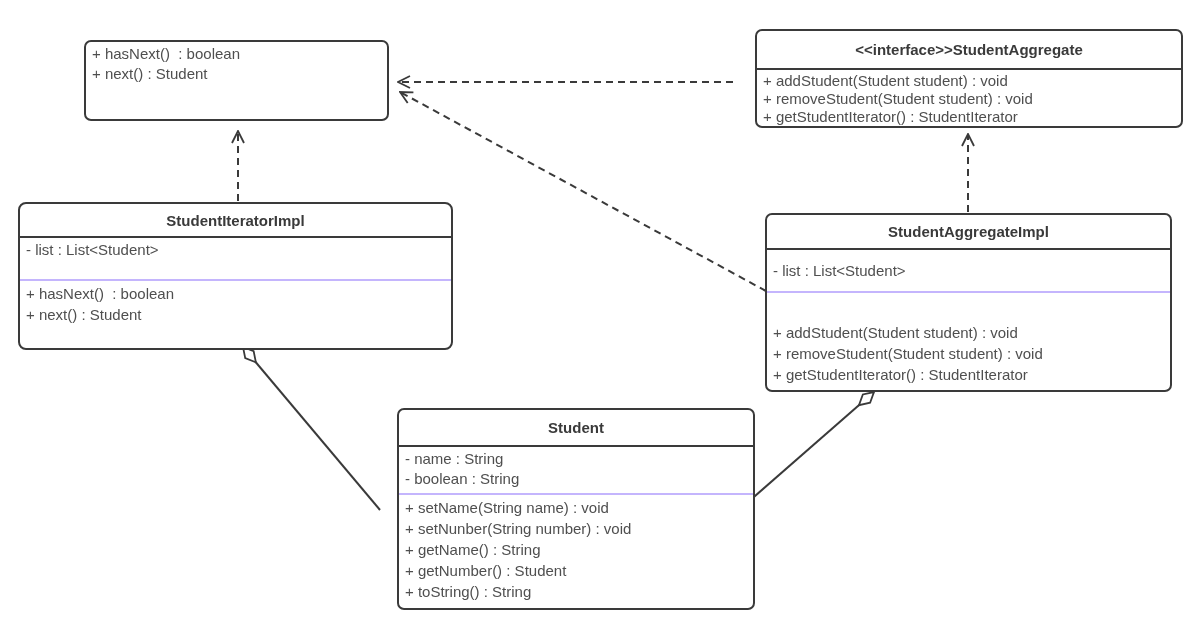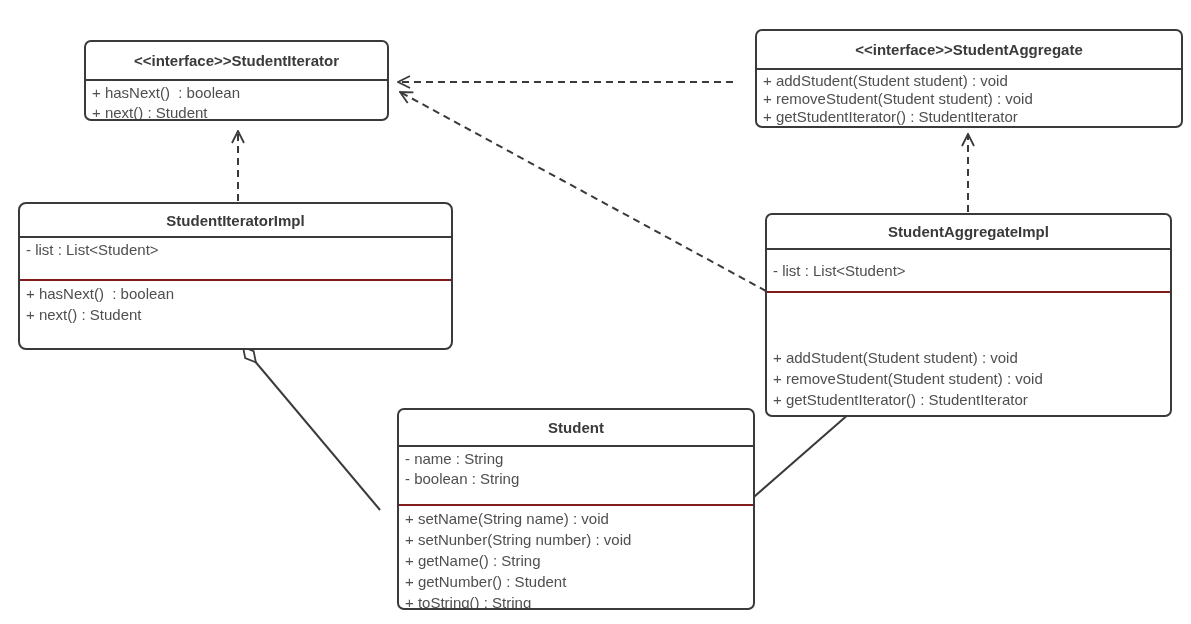--- a/index.html
+++ b/index.html
@@ -43,21 +43,21 @@
     box-sizing: border-box;
   }
   .uml-compartment {
     box-sizing: border-box;
     padding: 2px 0 0 6px;
     color: #4f4f4f;
     font-size: 15px;
   }
   .uml-attrs {
     flex: 0 0 auto;
-    border-bottom: 2px solid #7f1d1d;
+    border-bottom: 2px solid #c4b5fd;
   }
   .uml-methods {
     flex: 1 1 auto;
   }
   .uml-attrs.single-centered {
     display: flex;
     flex-direction: column;
     justify-content: center;
     padding-top: 0;
   }
@@ -91,21 +91,20 @@
     </defs>
     <path d="M238,201 L238,131" fill="none" stroke="#3a3a3a" stroke-width="2" stroke-dasharray="7 5" marker-end="url(#openArrow)"></path>
     <path d="M968,212 L968,134" fill="none" stroke="#3a3a3a" stroke-width="2" stroke-dasharray="7 5" marker-end="url(#openArrow)"></path>
     <path d="M733,82 L398,82" fill="none" stroke="#3a3a3a" stroke-width="2" stroke-dasharray="7 5" marker-end="url(#openArrow)"></path>
     <path d="M766,291 L400,92" fill="none" stroke="#3a3a3a" stroke-width="2" stroke-dasharray="7 5" marker-end="url(#openArrow)"></path>
     <path d="M243,347 L380,510" fill="none" stroke="#3a3a3a" stroke-width="2" marker-start="url(#hollowDiamond)"></path>
     <path d="M874,392 L739,510" fill="none" stroke="#3a3a3a" stroke-width="2" marker-start="url(#hollowDiamond)"></path>
   </svg>
 
   <div class="uml-class" style="left:84px; top:40px; width:305px; height:81px;">
-    <div class="uml-title" style="height:39px;">&lt;&lt;interface&gt;&gt;StudentIterator</div>
     <div class="uml-compartment uml-methods lh20">
       <div class="member-line">+ hasNext()  : boolean</div>
       <div class="member-line">+ next() : Student</div>
     </div>
   </div>
 
   <div class="uml-class" style="left:732px; top:29px; width:428px; height:99px;margin-left:23px;">
     <div class="uml-title" style="height:39px;">&lt;&lt;interface&gt;&gt;StudentAggregate</div>
     <div class="uml-compartment uml-methods lh18">
       <div class="member-line">+ addStudent(Student student) : void</div>
@@ -118,35 +117,35 @@
     <div class="uml-title" style="height:34px;">StudentIteratorImpl</div>
     <div class="uml-compartment uml-attrs" style="height:43px;">
       <div class="member-line">- list : List&lt;Student&gt;</div>
     </div>
     <div class="uml-compartment uml-methods">
       <div class="member-line">+ hasNext()  : boolean</div>
       <div class="member-line">+ next() : Student</div>
     </div>
   </div>
 
-  <div class="uml-class" style="left:765px; top:213px; width:407px; height:204px;">
+  <div class="uml-class" style="left:765px; top:213px; width:407px; height:179px;">
     <div class="uml-title" style="height:35px;">StudentAggregateImpl</div>
     <div class="uml-compartment uml-attrs single-centered" style="height:43px;">
       <div class="member-line">- list : List&lt;Student&gt;</div>
     </div>
     <div class="uml-compartment uml-methods bottom-aligned">
       <div class="member-line">+ addStudent(Student student) : void</div>
       <div class="member-line">+ removeStudent(Student student) : void</div>
       <div class="member-line">+ getStudentIterator() : StudentIterator</div>
     </div>
   </div>
 
   <div class="uml-class" style="left:380px; top:408px; width:358px; height:202px;margin-left:17px;">
     <div class="uml-title" style="height:37px;">Student</div>
-    <div class="uml-compartment uml-attrs" style="height:59px;">
+    <div class="uml-compartment uml-attrs" style="height:48px;">
       <div class="member-line">- name : String</div>
       <div class="member-line">- boolean : String</div>
     </div>
     <div class="uml-compartment uml-methods" style="">
       <div class="member-line">+ setName(String name) : void</div>
       <div class="member-line">+ setNunber(String number) : void</div>
       <div class="member-line">+ getName() : String</div>
       <div class="member-line">+ getNumber() : Student</div>
       <div class="member-line">+ toString() : String</div>
     </div>

